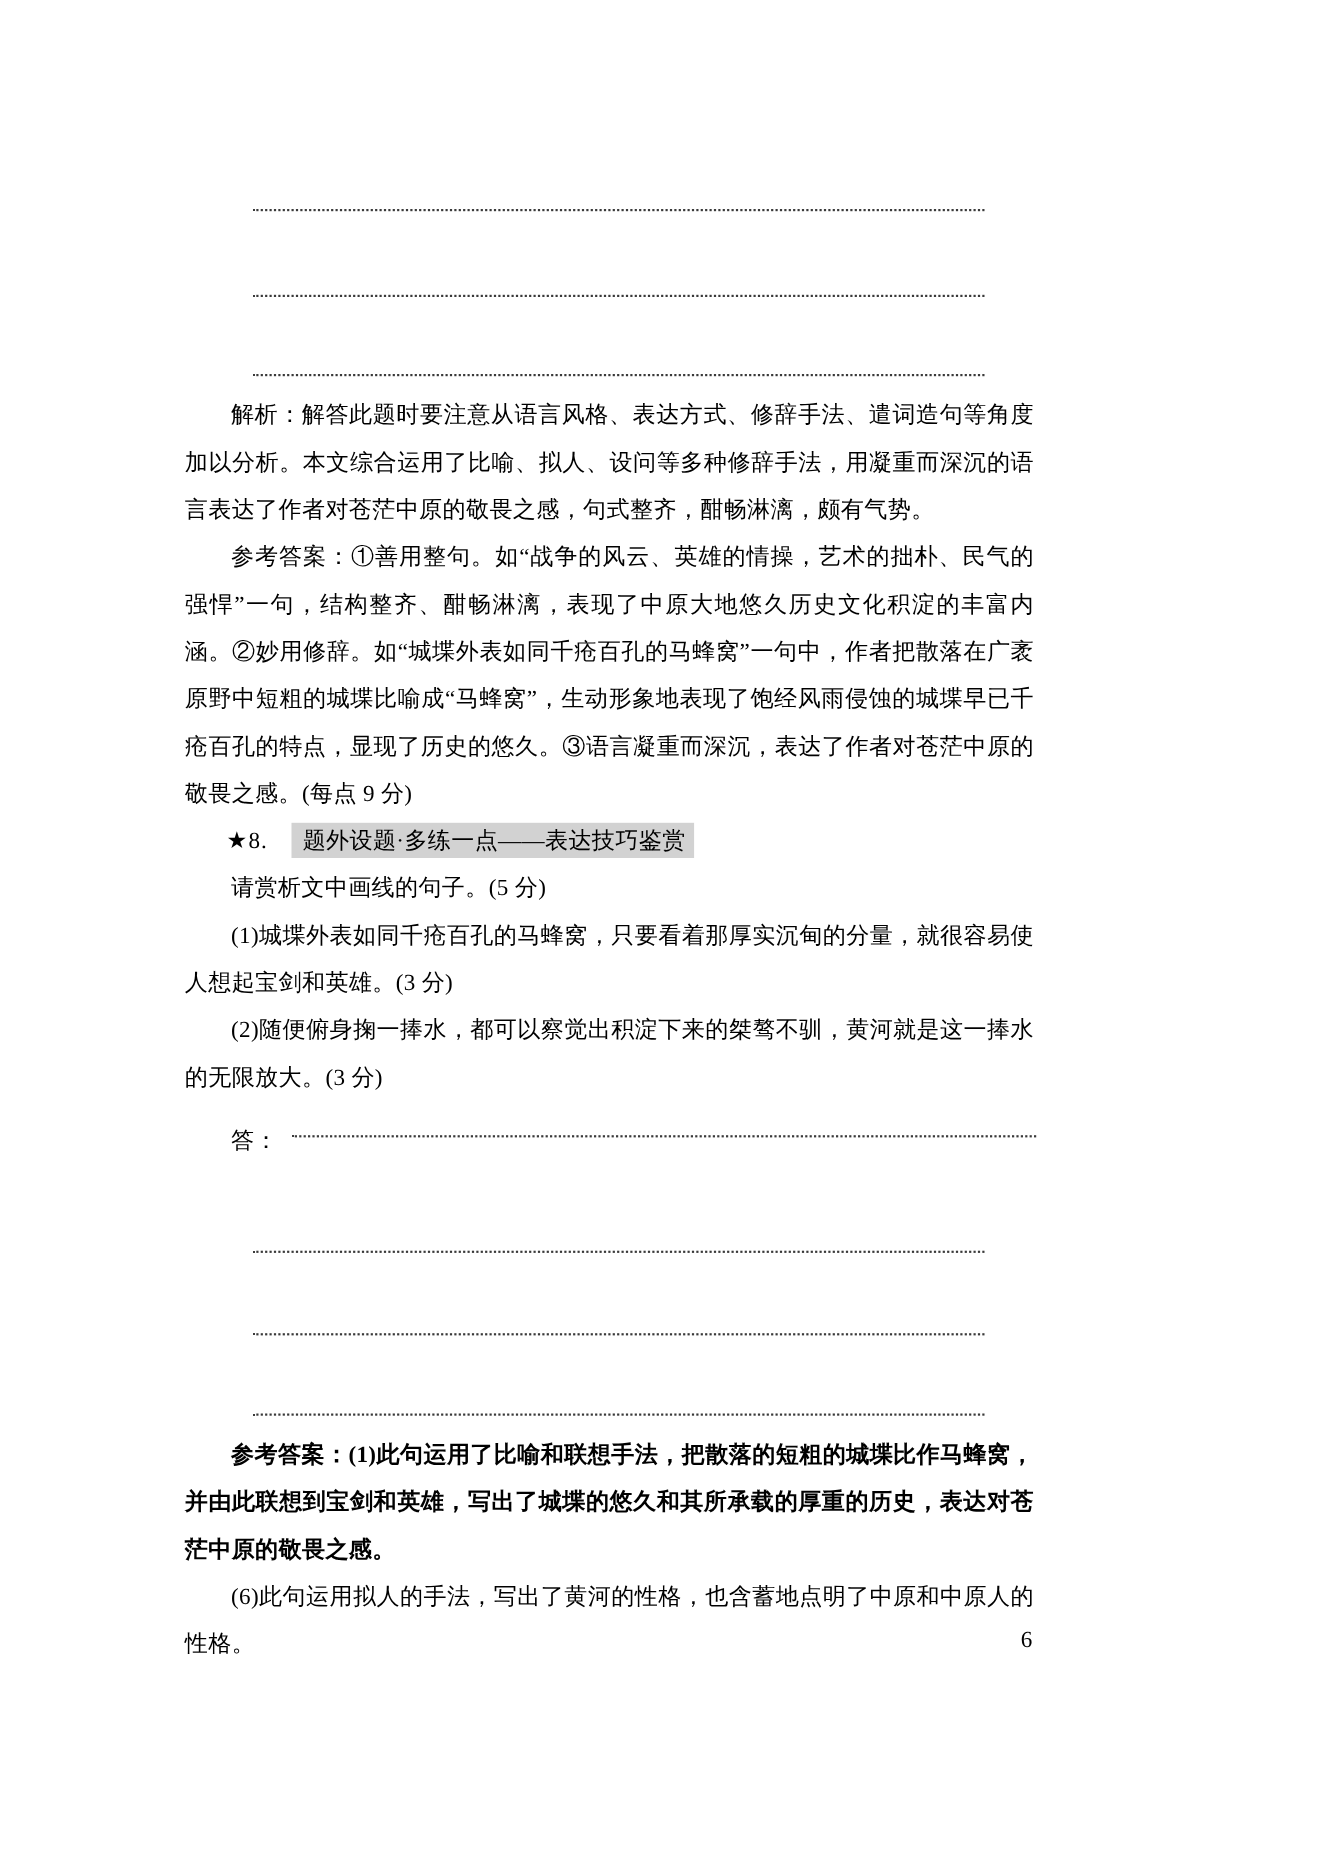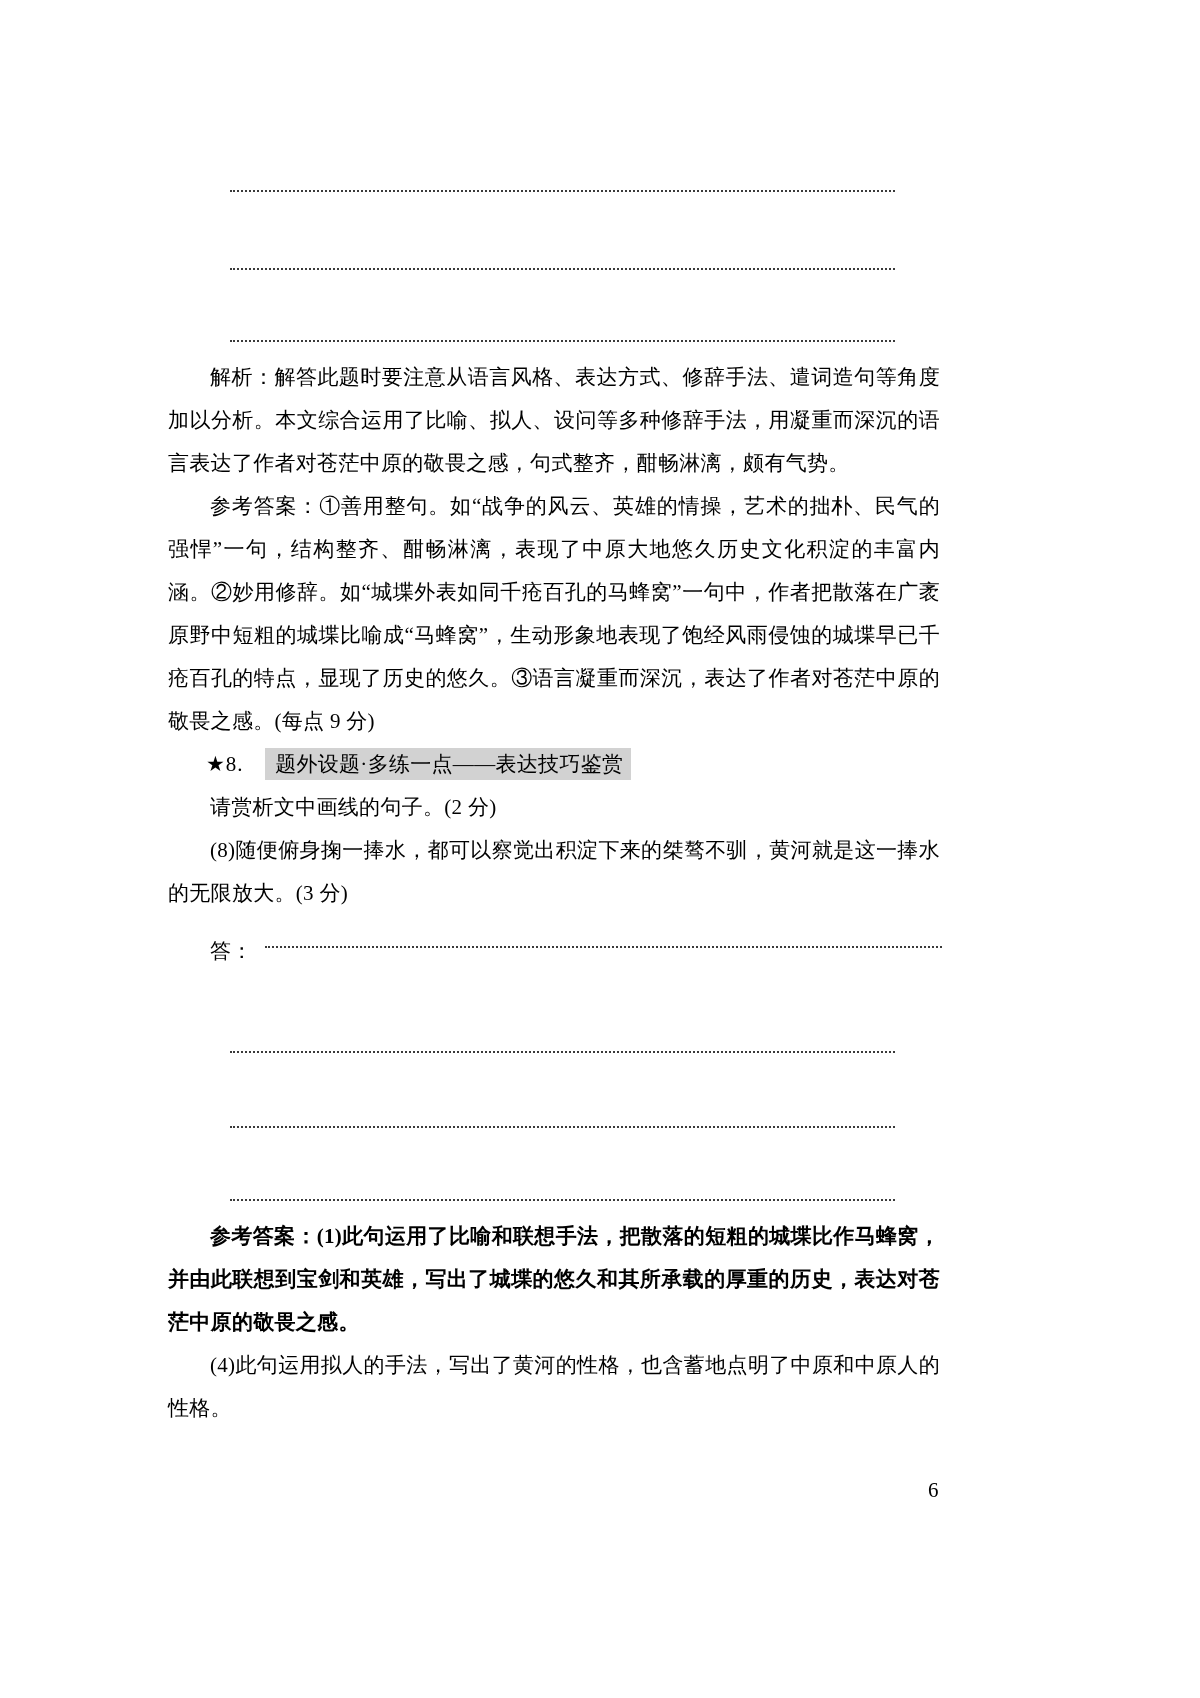--- a/index.html
+++ b/index.html
@@ -90,34 +90,35 @@
 
     <p class="para p-analysis">解析：解答此题时要注意从语言风格、表达方式、修辞手法、遣词造句等角度加以分析。本文综合运用了比喻、拟人、设问等多种修辞手法，用凝重而深沉的语言表达了作者对苍茫中原的敬畏之感，句式整齐，酣畅淋漓，颇有气势。</p>
 
     <p class="para">参考答案：①善用整句。如“战争的风云、英雄的情操，艺术的拙朴、民气的强悍”一句，结构整齐、酣畅淋漓，表现了中原大地悠久历史文化积淀的丰富内涵。②妙用修辞。如“城堞外表如同千疮百孔的马蜂窝”一句中，作者把散落在广袤原野中短粗的城堞比喻成“马蜂窝”，生动形象地表现了饱经风雨侵蚀的城堞早已千疮百孔的特点，显现了历史的悠久。③语言凝重而深沉，表达了作者对苍茫中原的敬畏之感。(每点 9 分)</p>
 
     <p class="para q-heading">
       <span class="q-number">★8.</span>
       <span class="q-title">题外设题·多练一点——表达技巧鉴赏</span>
     </p>
 
-    <p class="para">请赏析文中画线的句子。(2 分)</p>
+    <p class="para">请赏析文中画线的句子。(5 分)</p>
 
+    <p class="para">(1)城堞外表如同千疮百孔的马蜂窝，只要看着那厚实沉甸的分量，就很容易使人想起宝剑和英雄。(3 分)</p>
 
-    <p class="para">(8)随便俯身掬一捧水，都可以察觉出积淀下来的桀骜不驯，黄河就是这一捧水的无限放大。(3 分)</p>
+    <p class="para">(2)随便俯身掬一捧水，都可以察觉出积淀下来的桀骜不驯，黄河就是这一捧水的无限放大。(3 分)</p>
 
     <p class="para answer-row">
       <span class="answer-label">答：</span>
       <span class="answer-dots"></span>
     </p>
 
     <div class="dotted-line dl-4"></div>
     <div class="dotted-line dl-5"></div>
     <div class="dotted-line dl-6"></div>
 
     <p class="para p-ref">参考答案：(1)此句运用了比喻和联想手法，把散落的短粗的城堞比作马蜂窝，并由此联想到宝剑和英雄，写出了城堞的悠久和其所承载的厚重的历史，表达对苍茫中原的敬畏之感。</p>
 
-    <p class="para">(4)此句运用拟人的手法，写出了黄河的性格，也含蓄地点明了中原和中原人的性格。</p>
+    <p class="para">(6)此句运用拟人的手法，写出了黄河的性格，也含蓄地点明了中原和中原人的性格。</p>
 
   </div>
 
   <div class="page-number">6</div>
 </div>
 
 </body></html>

